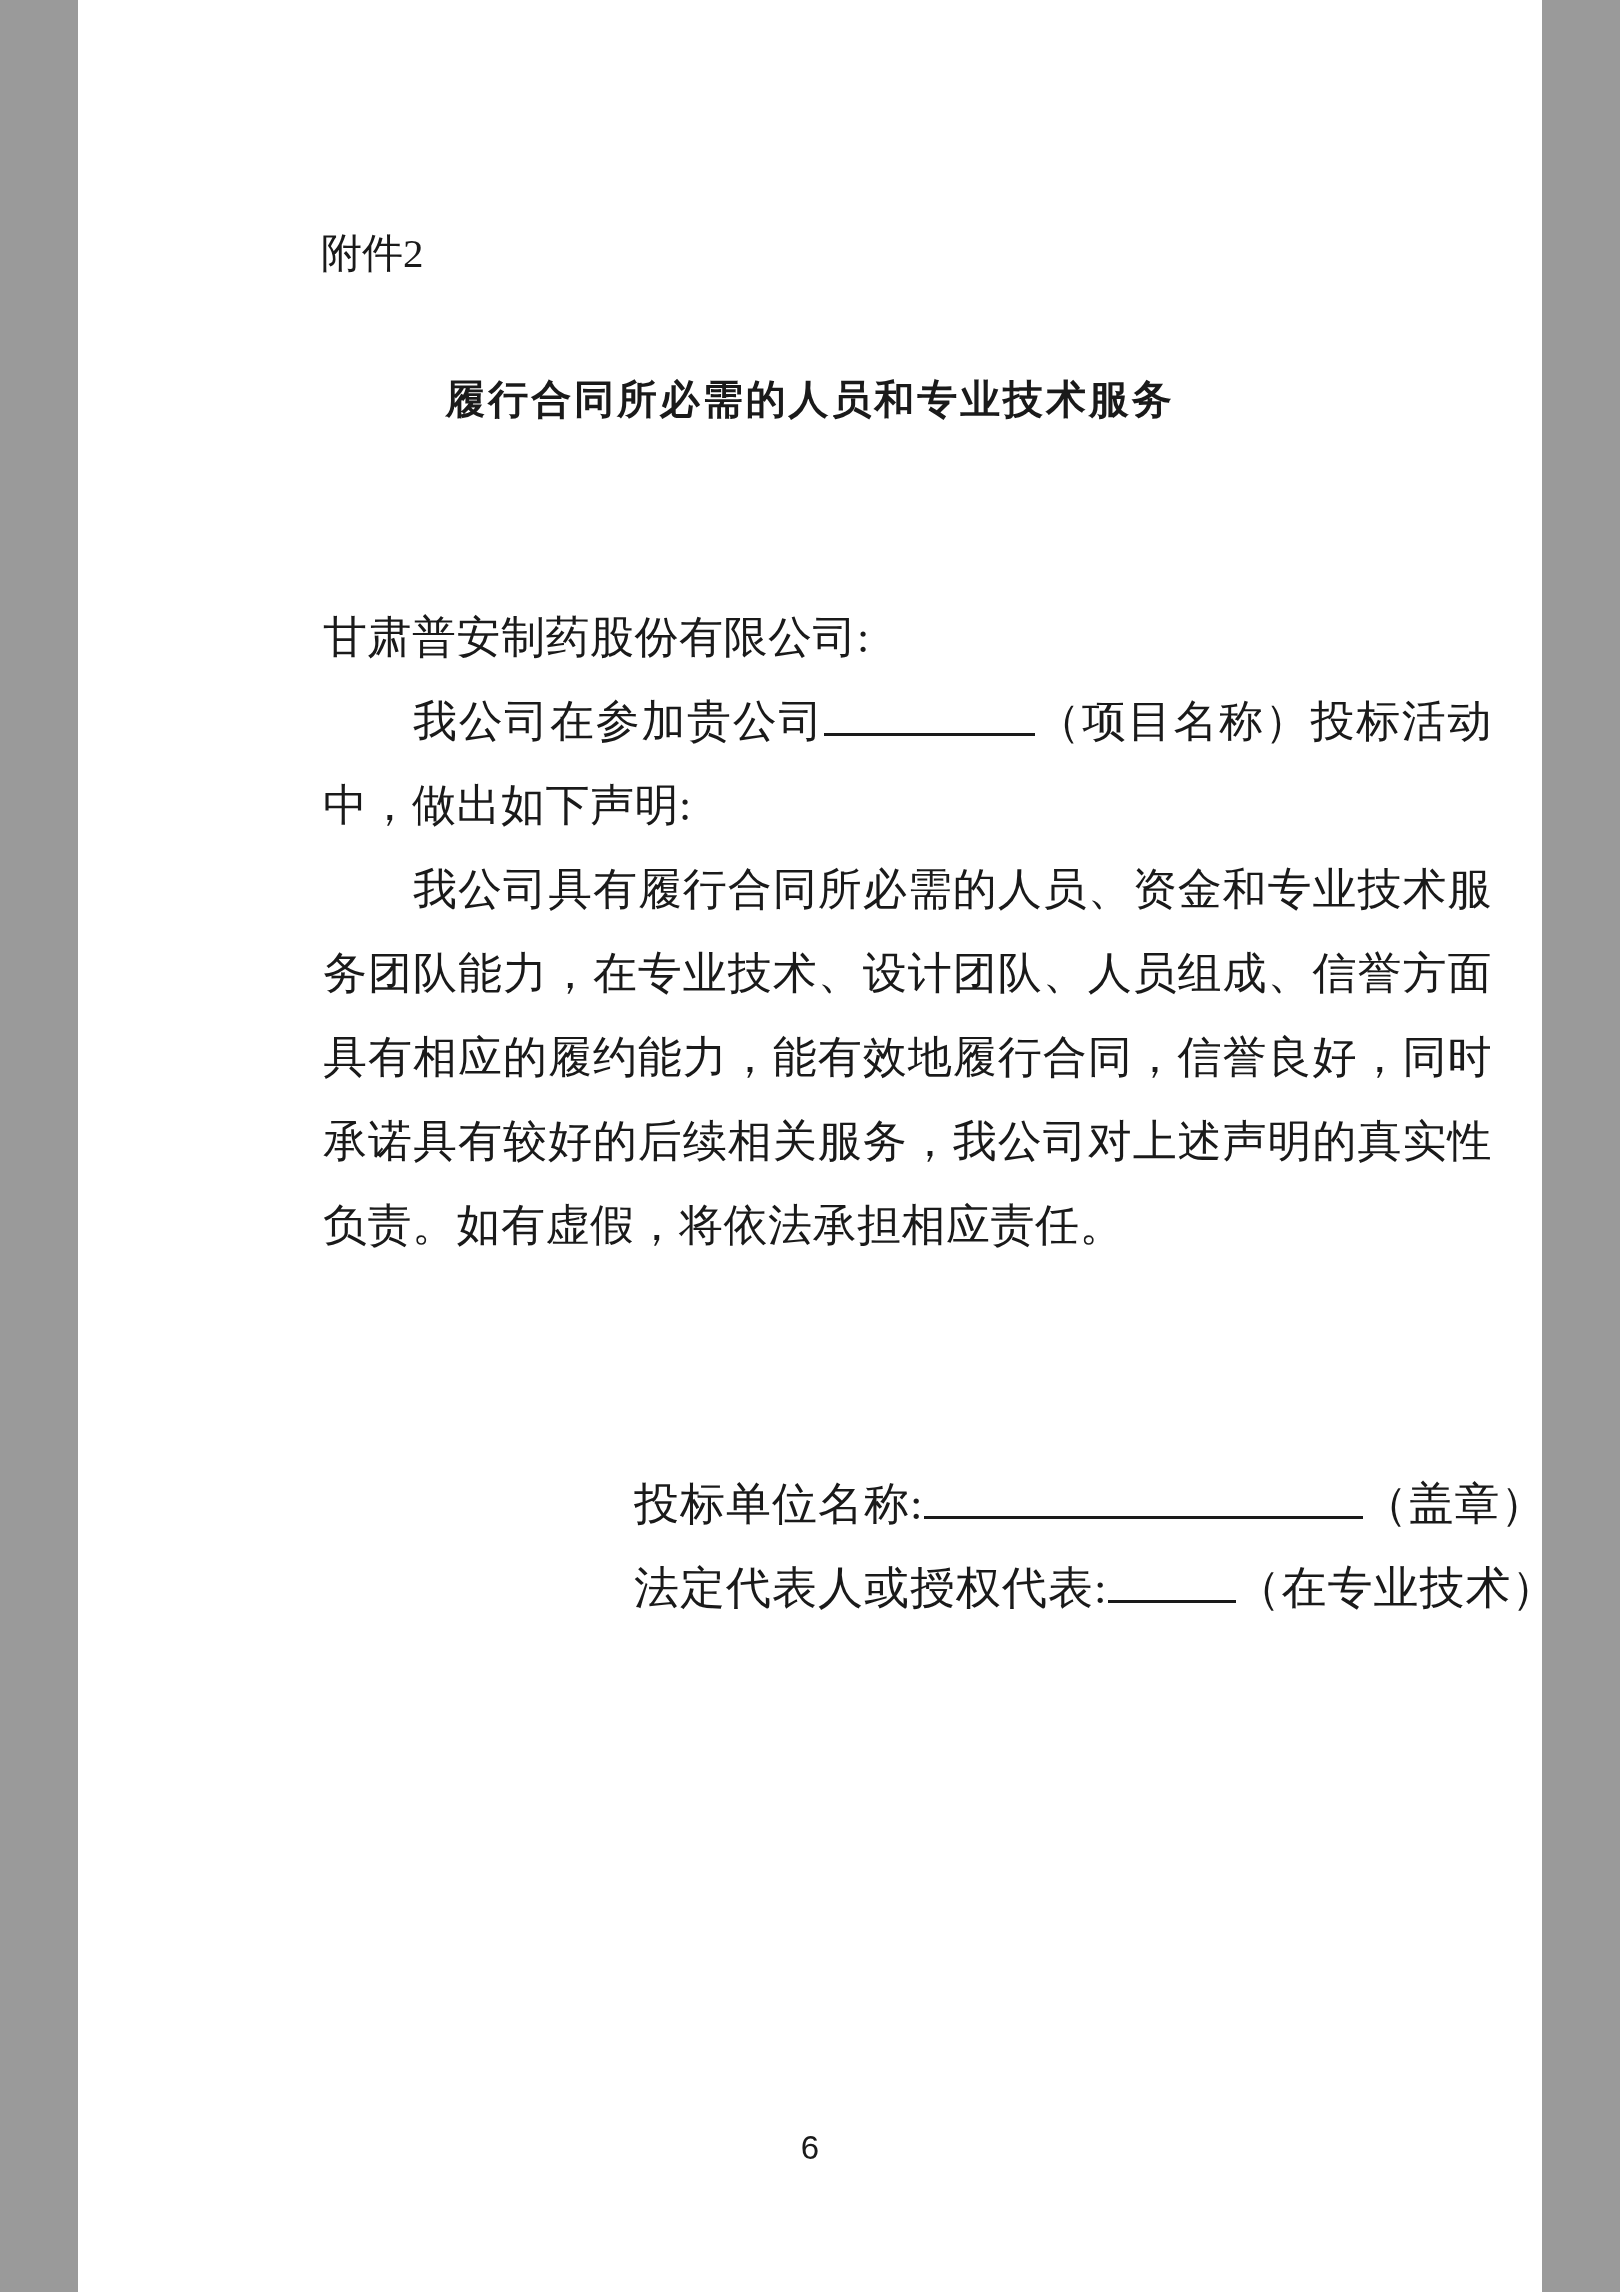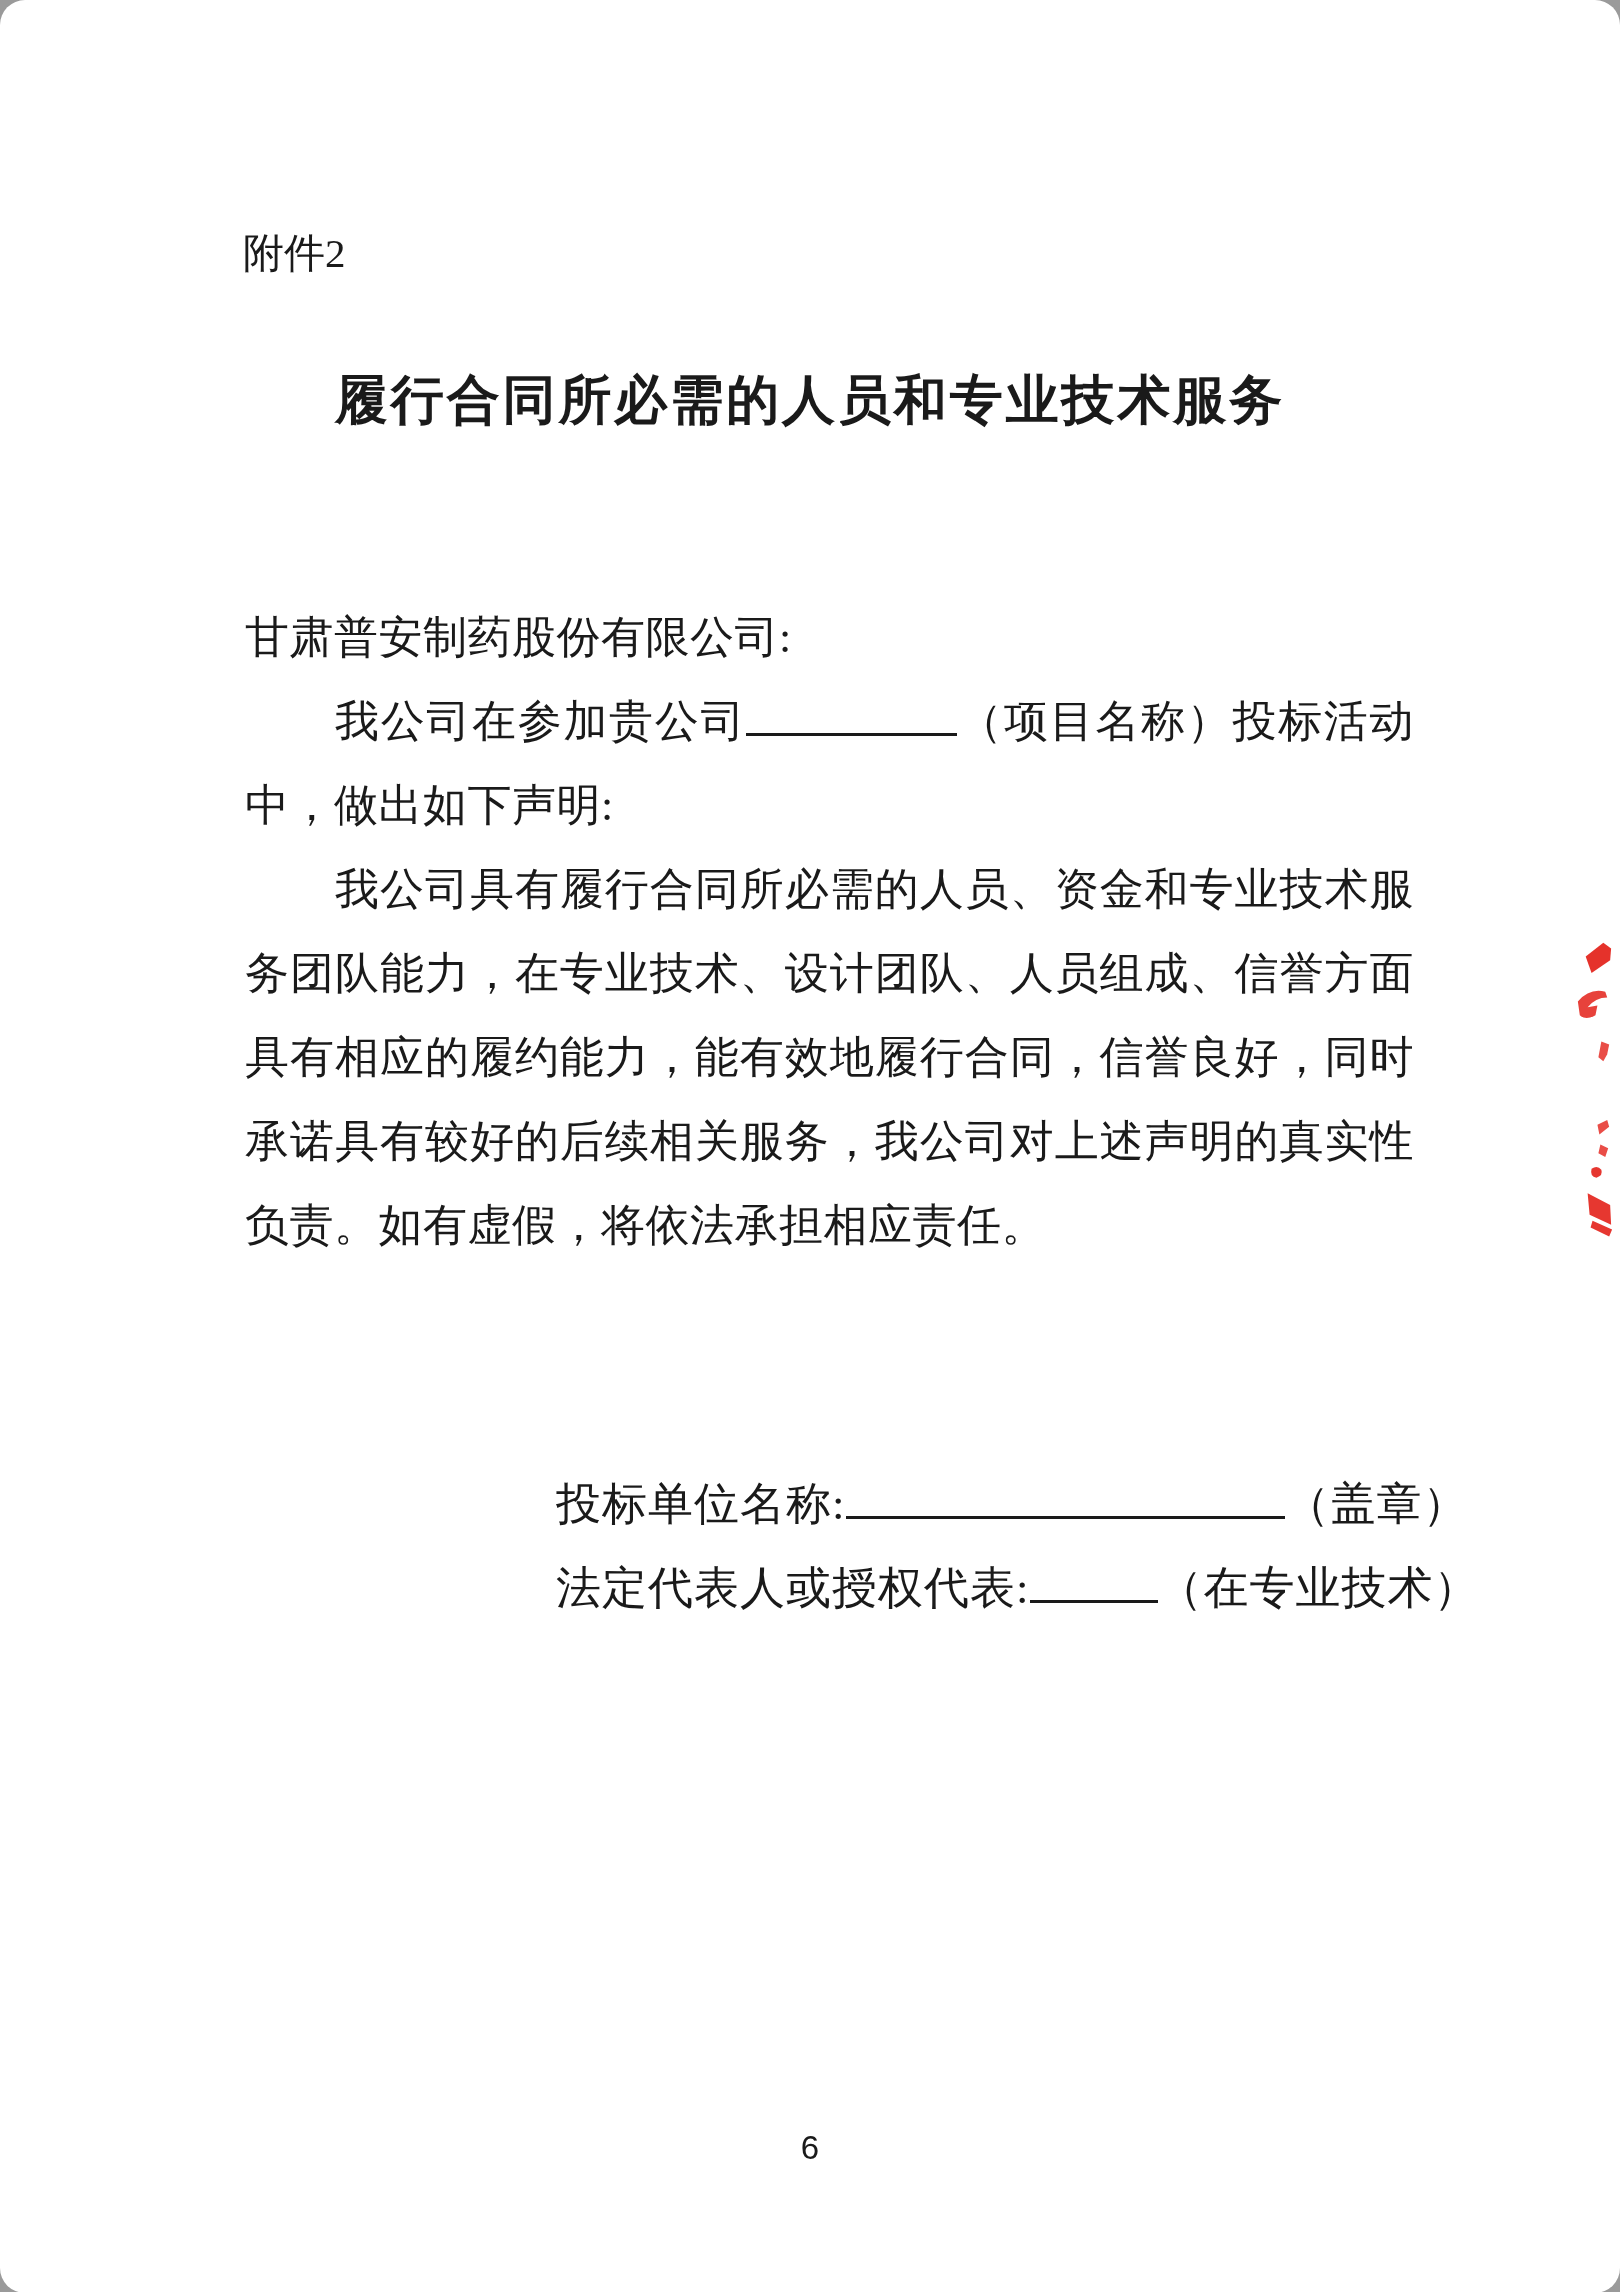--- a/index.html
+++ b/index.html
@@ -2,44 +2,43 @@
 <html><head>
 <meta charset="utf-8">
 <style>
   html, body {
     margin: 0;
     padding: 0;
     background: #9a9a9a;
   }
   .page {
     position: relative;
-    width: 1620px;
+    width: 1464px;
     height: 2293px;
     margin: 0 auto;
     background: #ffffff;
     color: #1a1a1a;
     font-family: "Liberation Serif", "DejaVu Serif", serif;
     overflow: hidden;
-    border-radius: 25px;
   }
   .attachment-label {
     position: absolute;
     left: 243px;
     top: 229px;
     font-size: 41px;
     line-height: 1.2;
   }
   .doc-title {
     position: absolute;
     left: 0;
     right: 0;
     top: 355px;
     margin: 0;
     text-align: center;
-    font-size: 53px;
+    font-size: 40px;
     font-weight: 900;
     line-height: 90px;
     letter-spacing: 2.9px;
   }
   .doc-body {
     position: absolute;
     left: 245px;
     top: 596px;
     width: 1169px;
     font-size: 44px;

